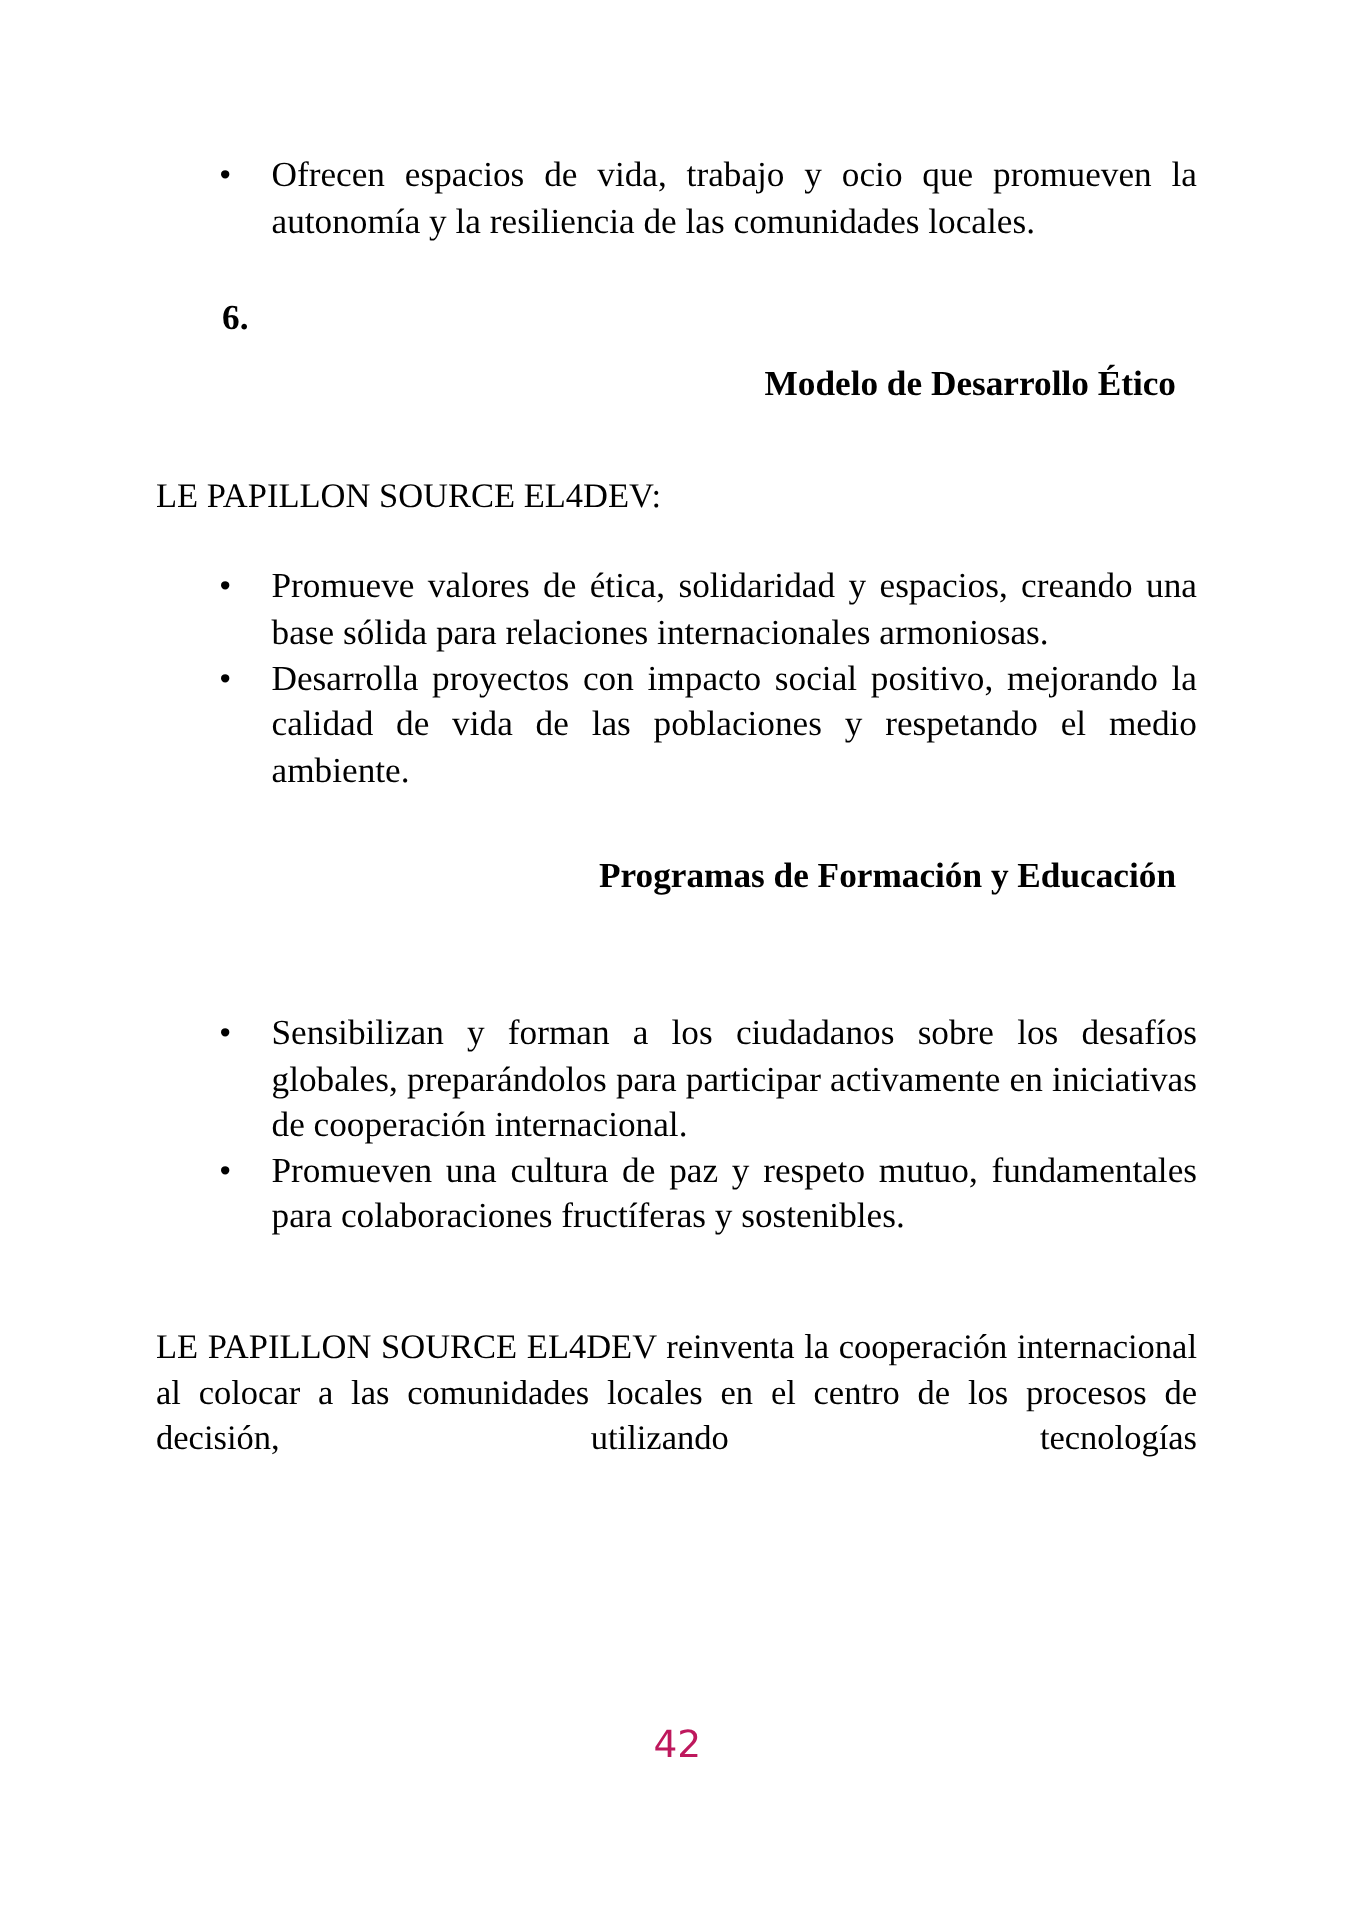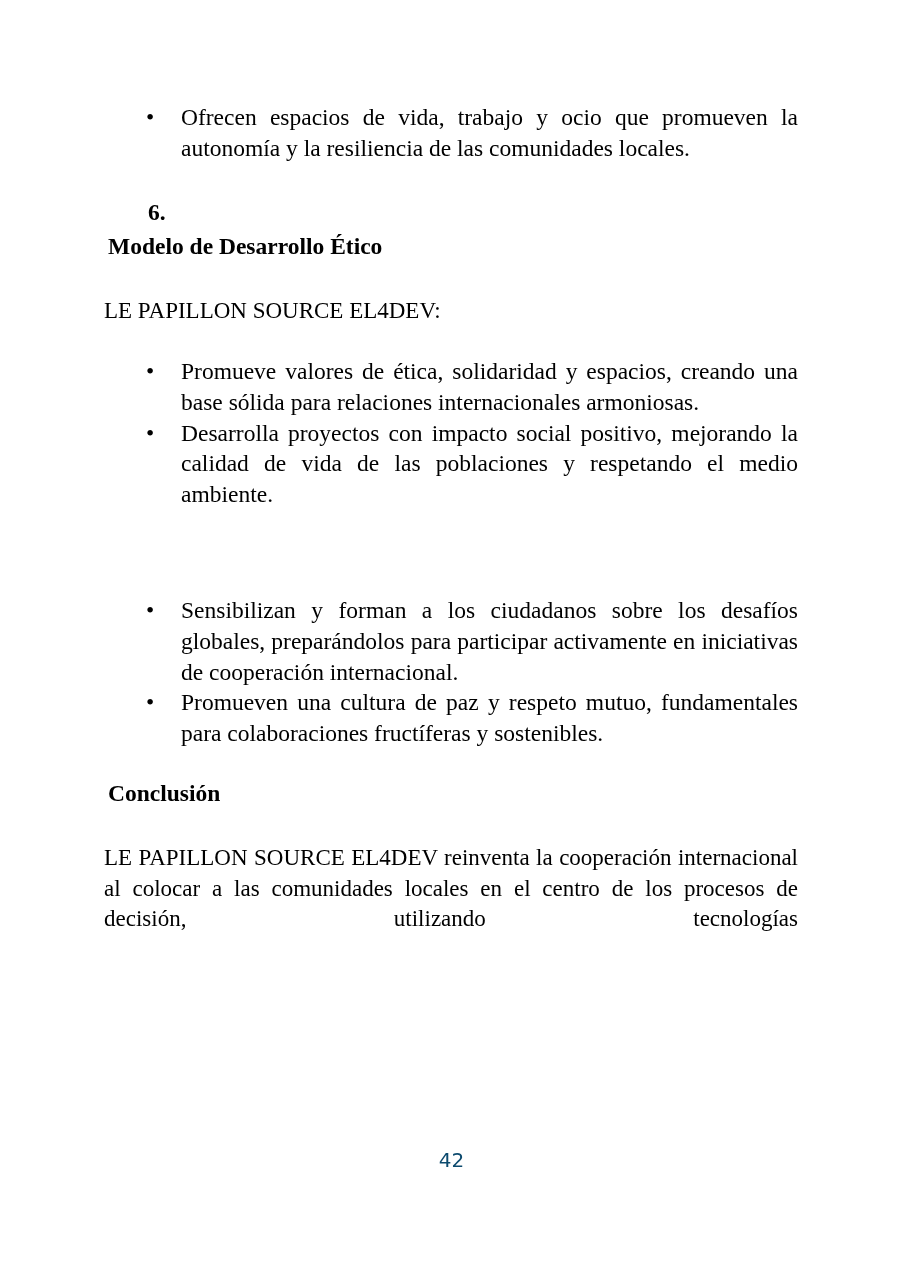--- a/index.html
+++ b/index.html
@@ -34,22 +34,22 @@
     margin: 0;
   }
   .para.last-justify {
     
     text-align-last: justify;
   }
   .heading {
     font-size: 23.5px;
     line-height: 30.6px;
     font-weight: bold;
-    margin: 4px;
-    text-align: left;
+    margin: 14px;
+    text-align: right;
   }
 
   
   .numbered {
     position: relative;
     padding-left: 77px;
     font-size: 23.5px;
     line-height: 30.6px;
     font-weight: bold;
     margin: 0;
@@ -91,22 +91,22 @@
   .sp-34 { height: 34px; }
 
   
   .page-number {
     position: absolute;
     left: 0;
     right: 0;
     top: 1148px;
     text-align: center;
     font-family: "DejaVu Sans", "Liberation Sans", sans-serif;
-    font-size: 20px;
-    color: #0c4a6e;
+    font-size: 25px;
+    color: #be185d;
   }
 </style>
 </head>
 <body>
 
 <div class="page">
 
   <div class="content">
 
     <ul class="bullets">
@@ -138,40 +138,40 @@
         <b>Promueve valores de ética, solidaridad y espacios</b><span>, creando una base sólida para relaciones internacionales armoniosas.</span>
       </li>
       <li>
         <span class="dot">•</span>
         <b>Desarrolla proyectos con impacto social positivo</b><span>, mejorando la calidad de vida de las poblaciones y respetando el medio ambiente.</span>
       </li>
     </ul>
 
     <div class="sp-26"></div>
 
+    <h3 class="heading">Programas de Formación y Educación</h3>
 
     <div class="sp-30"></div>
 
 
     <div class="sp-30"></div>
 
     <ul class="bullets">
       <li>
         <span class="dot">•</span>
         <b>Sensibilizan y forman a los ciudadanos sobre los desafíos globales</b><span>, preparándolos para participar activamente en iniciativas de cooperación internacional.</span>
       </li>
       <li>
         <span class="dot">•</span>
         <b>Promueven una cultura de paz y respeto mutuo</b><span>, fundamentales para colaboraciones fructíferas y sostenibles.</span>
       </li>
     </ul>
 
     <div class="sp-26"></div>
 
-    <h3 class="heading">Conclusión</h3>
 
     <div class="sp-30"></div>
 
     <p class="para last-justify">LE PAPILLON SOURCE EL4DEV reinventa la cooperación internacional al colocar a las comunidades locales en el centro de los procesos de decisión, utilizando tecnologías</p>
 
   </div>
 
   <div class="page-number">42</div>
 
 </div>

